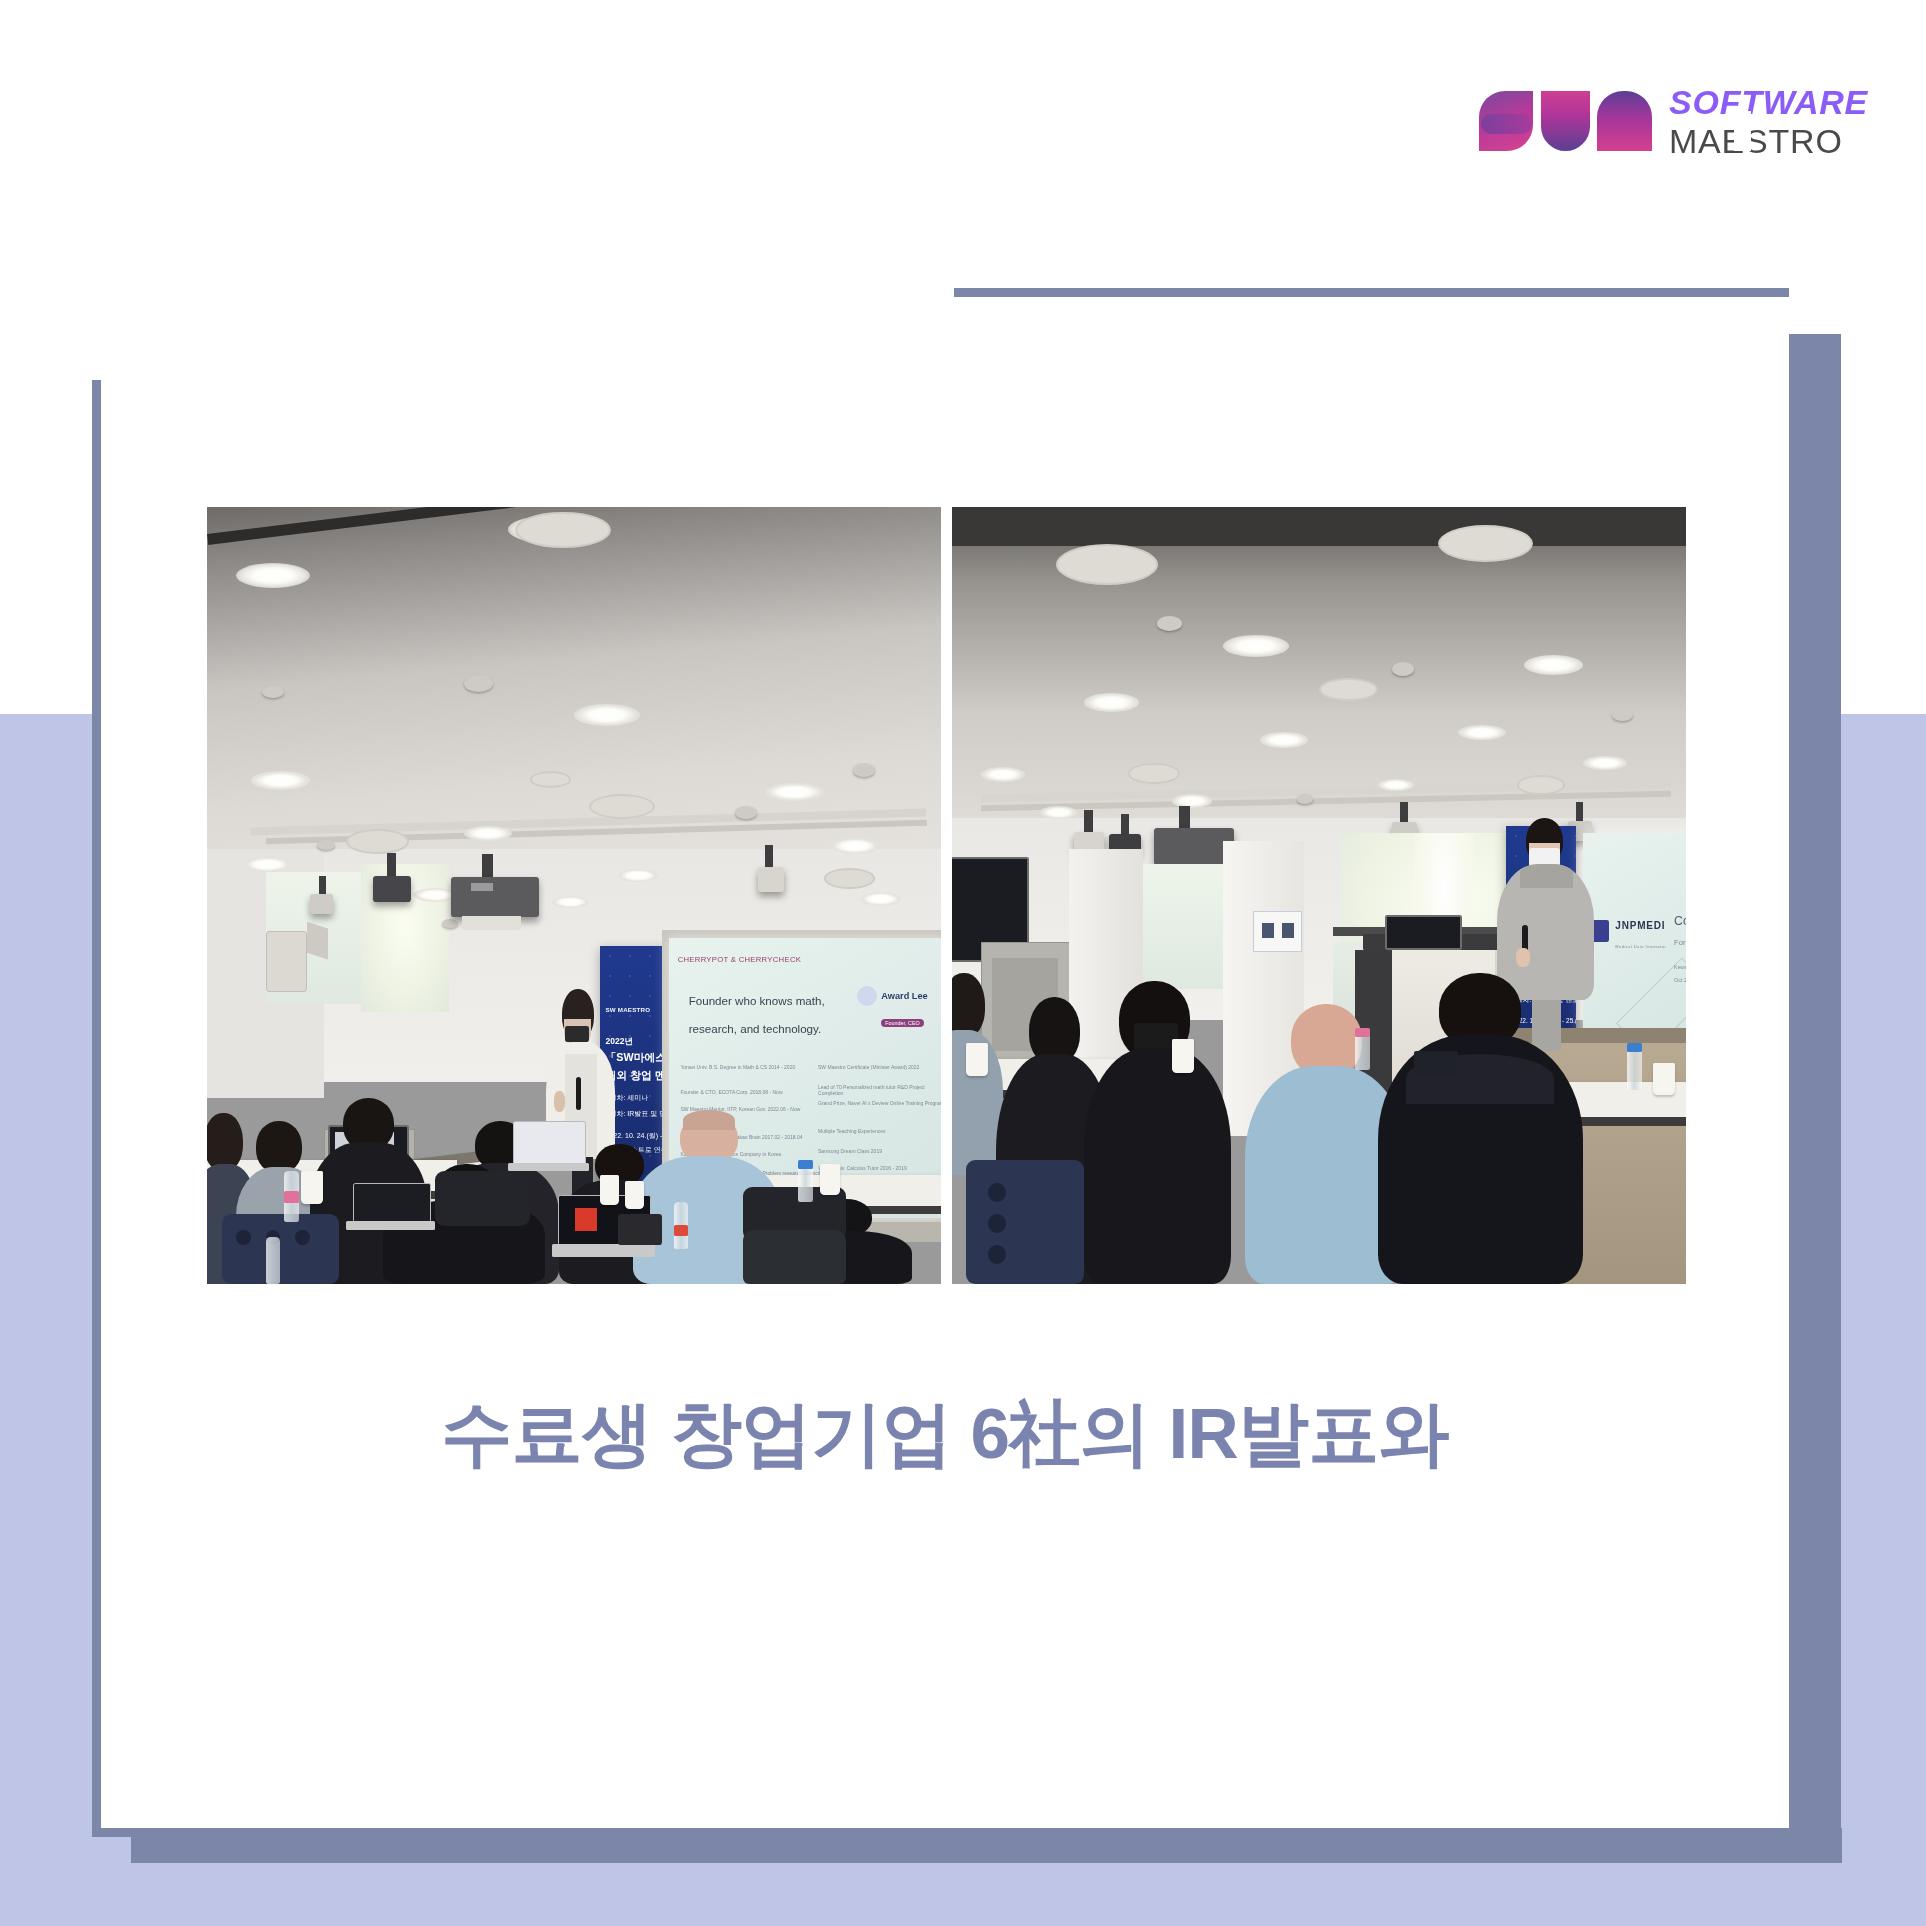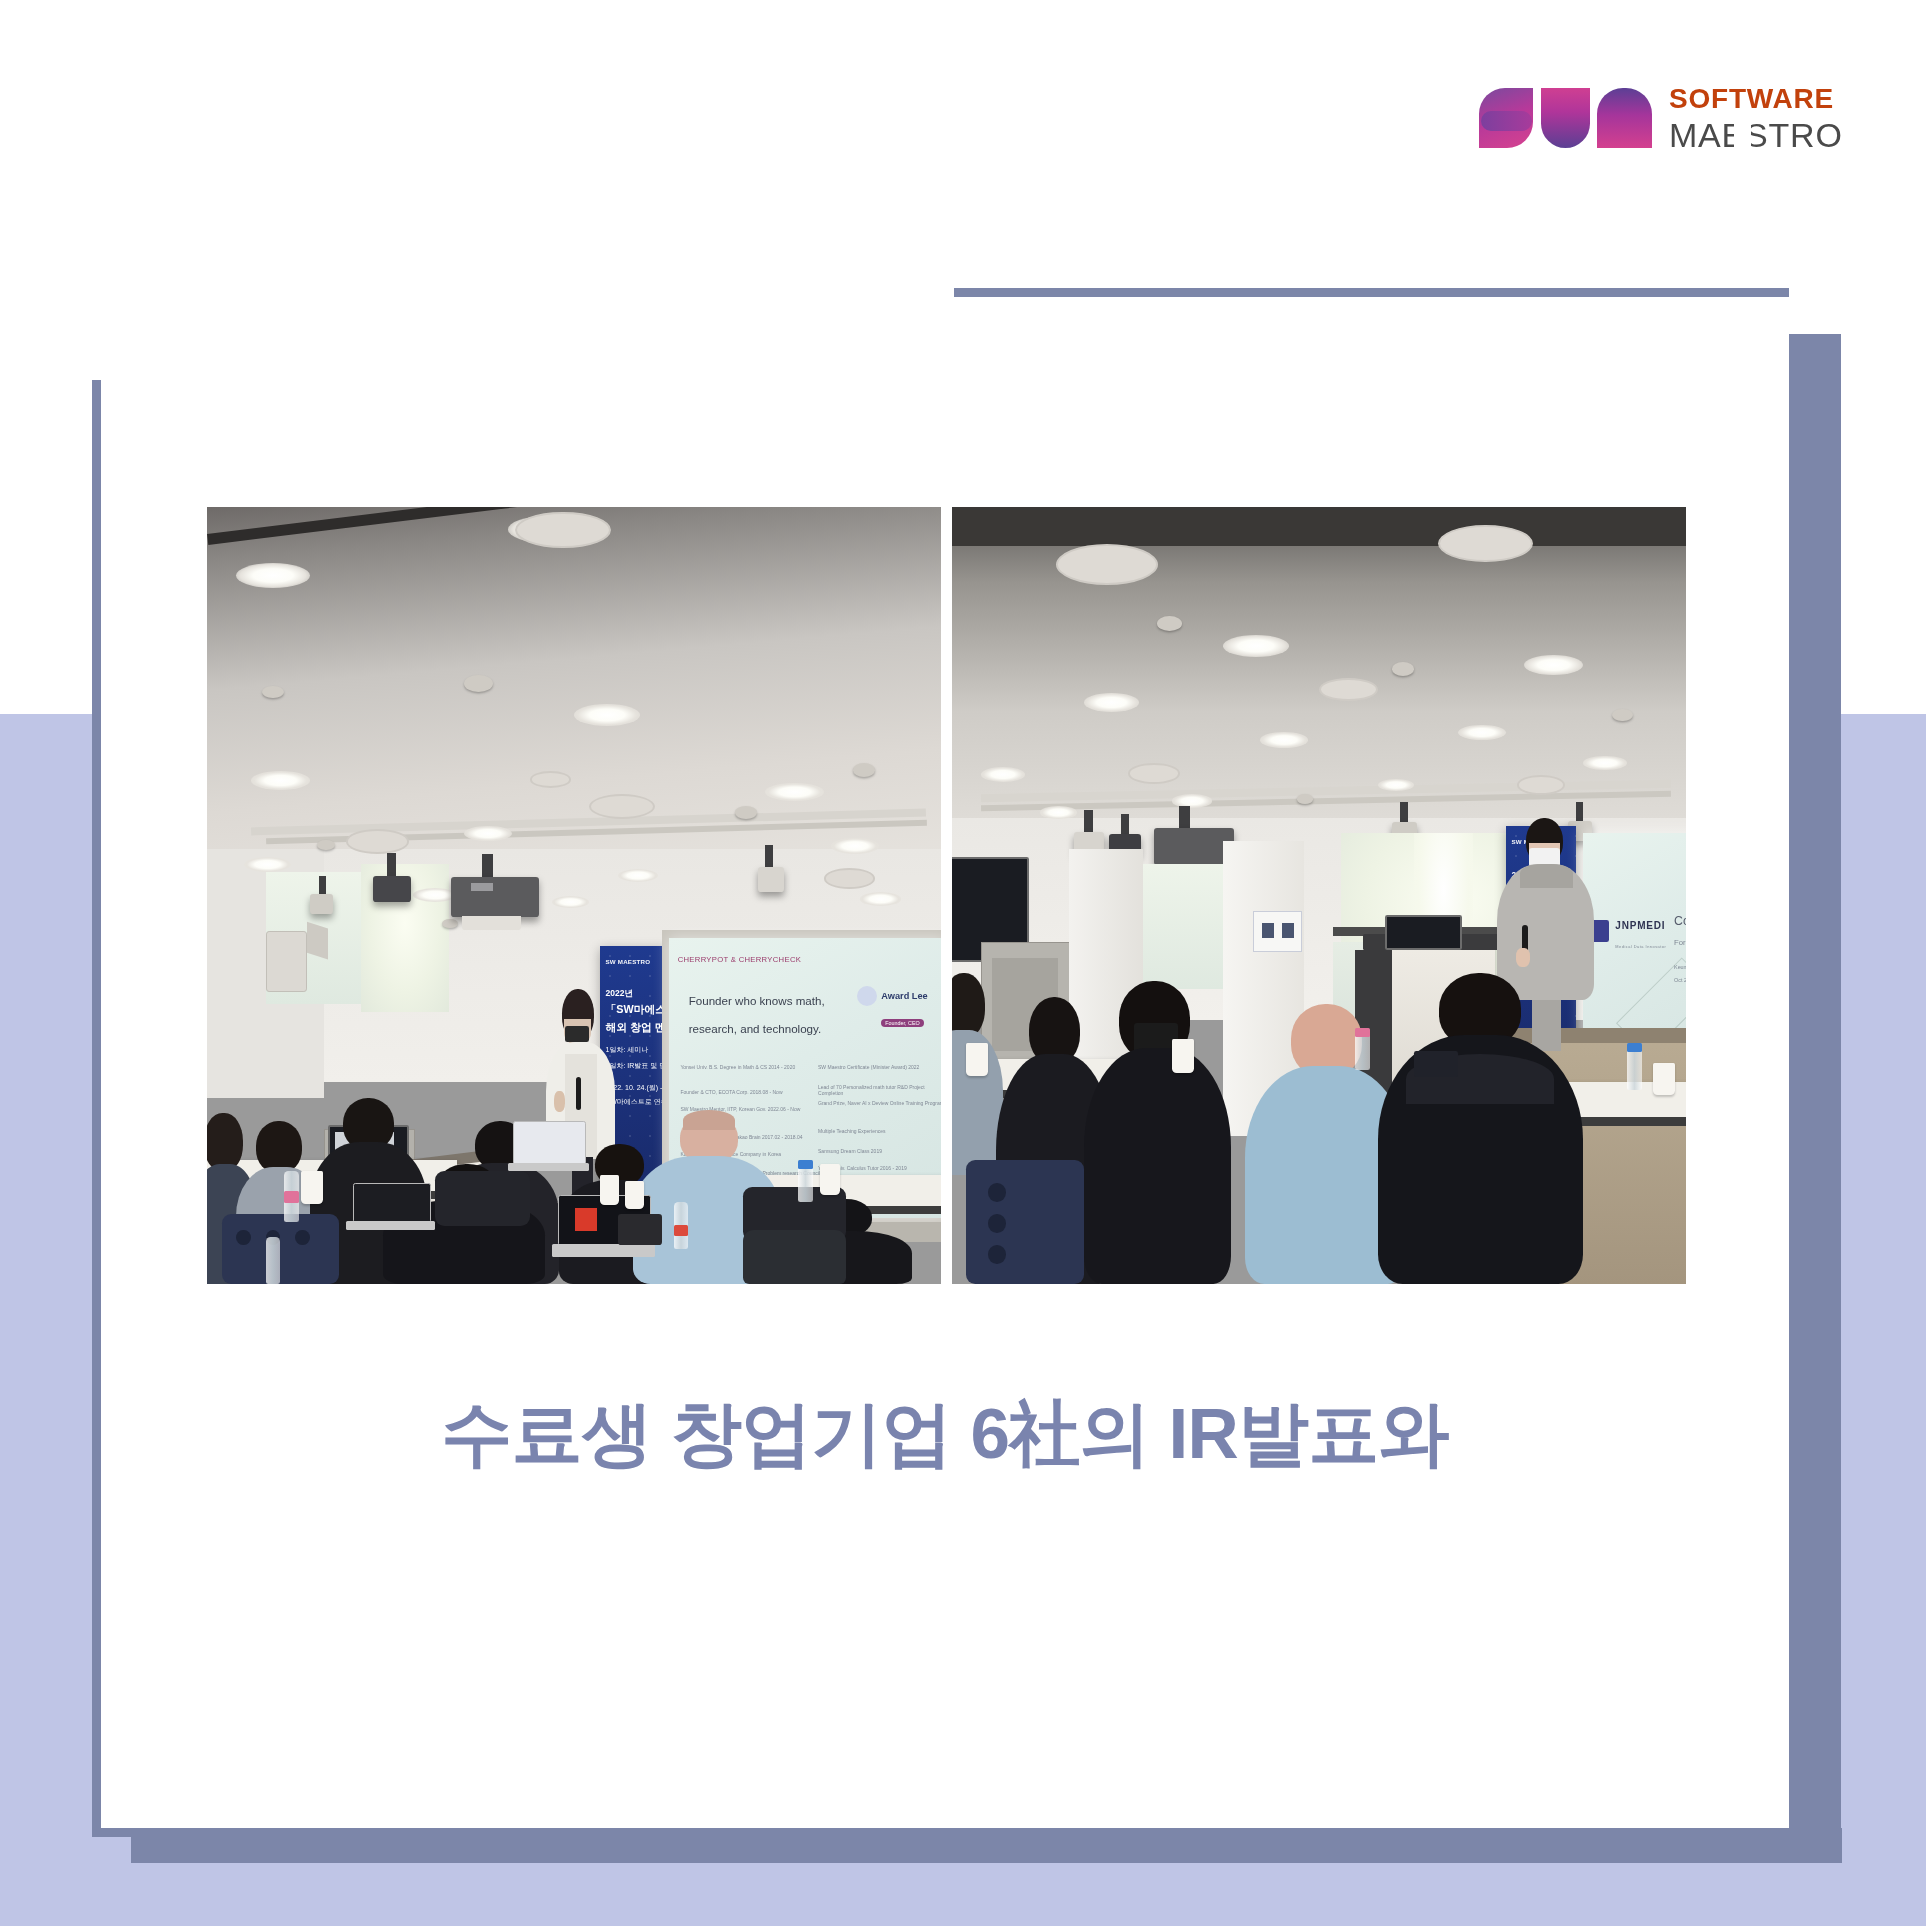--- a/index.html
+++ b/index.html
@@ -51,21 +51,21 @@
     position:absolute;left:118px;top:0;width:55px;height:60px;
     background:linear-gradient(180deg,#5c3f95 0%,#a5359b 45%,#d4408f 100%);
     border-top-left-radius:26px;border-top-right-radius:26px;
   }
   .lm-n-cut{
     position:absolute;left:137px;top:20px;width:17px;height:40px;
     background:#ffffff;
   }
   .logo-text{display:flex;flex-direction:column;line-height:1.0;}
   .logo-t1{
-    font-size:28px;font-weight:bold;letter-spacing:0.8px;color:#c2410c;
+    font-size:34px;font-weight:bold;letter-spacing:0.8px;color:#8b5cf6;font-style:italic;
   }
   .logo-t2{
     font-size:34px;font-weight:400;letter-spacing:0.8px;color:#4a4a4a;margin-top:4.6px;
   }
 
   
   .day-badge{
     position:absolute;left:99px;top:297px;width:425px;height:103px;
     background:#767fab;
     display:flex;align-items:center;
@@ -132,21 +132,21 @@
   .wallband{position:absolute;left:0;width:100%;background:#ecece9;}
   .downlight{position:absolute;border-radius:50%;
     background:radial-gradient(ellipse at center,#ffffff 0%,#fdfdf8 38%,#e6e3dd 62%,rgba(220,216,210,0) 100%);}
   .ringlight{position:absolute;border-radius:50%;border:2.3px solid #cfcbc5;background:#dedad4;}
   .sensor{position:absolute;border-radius:50%;background:#cfcbc4;box-shadow:0 1.5px 2.3px rgba(0,0,0,.25);}
   .projector{position:absolute;background:#5b5b5d;border-radius:3.1px;box-shadow:0 4.6px 7.7px rgba(0,0,0,.35);}
   .projmount{position:absolute;background:#3e3e40;}
   .spk{position:absolute;background:#dcd9d3;border:1.5px solid #c2bfb8;border-radius:3.1px;}
   .banner{position:absolute;background:linear-gradient(180deg,#1f3a8f 0%,#1b2f76 55%,#16275f 100%);
     box-shadow:0 3.1px 10.8px rgba(0,0,0,.3);overflow:hidden;}
-  .banner .bl{position:absolute;left:8%;color:#ffffff;font-weight:bold;white-space:nowrap;}
+  .banner .bl{position:absolute;left:8%;color:#ffffff;font-weight:bold;white-space:nowrap;margin-top:48px;}
   .banner .dots{position:absolute;inset:0;
     background-image:radial-gradient(rgba(255,255,255,.55) 0.6px,transparent 0.8px);
     background-size:20px 20px;opacity:.45;}
   .screen{position:absolute;background:linear-gradient(150deg,#e8f3ee 0%,#dfece9 45%,#d6e5e2 100%);
     box-shadow:0 0 14px rgba(255,255,255,.55);overflow:hidden;}
   .screen-frame{position:absolute;background:#c8c5bd;}
   .slide-title{position:absolute;color:#9a3b6b;font-weight:normal;letter-spacing:0.3px;}
   .slide-h{position:absolute;color:#3b4250;}
   .slide-sm{position:absolute;color:#7f8794;}
   .wall{position:absolute;background:#eceae6;}

